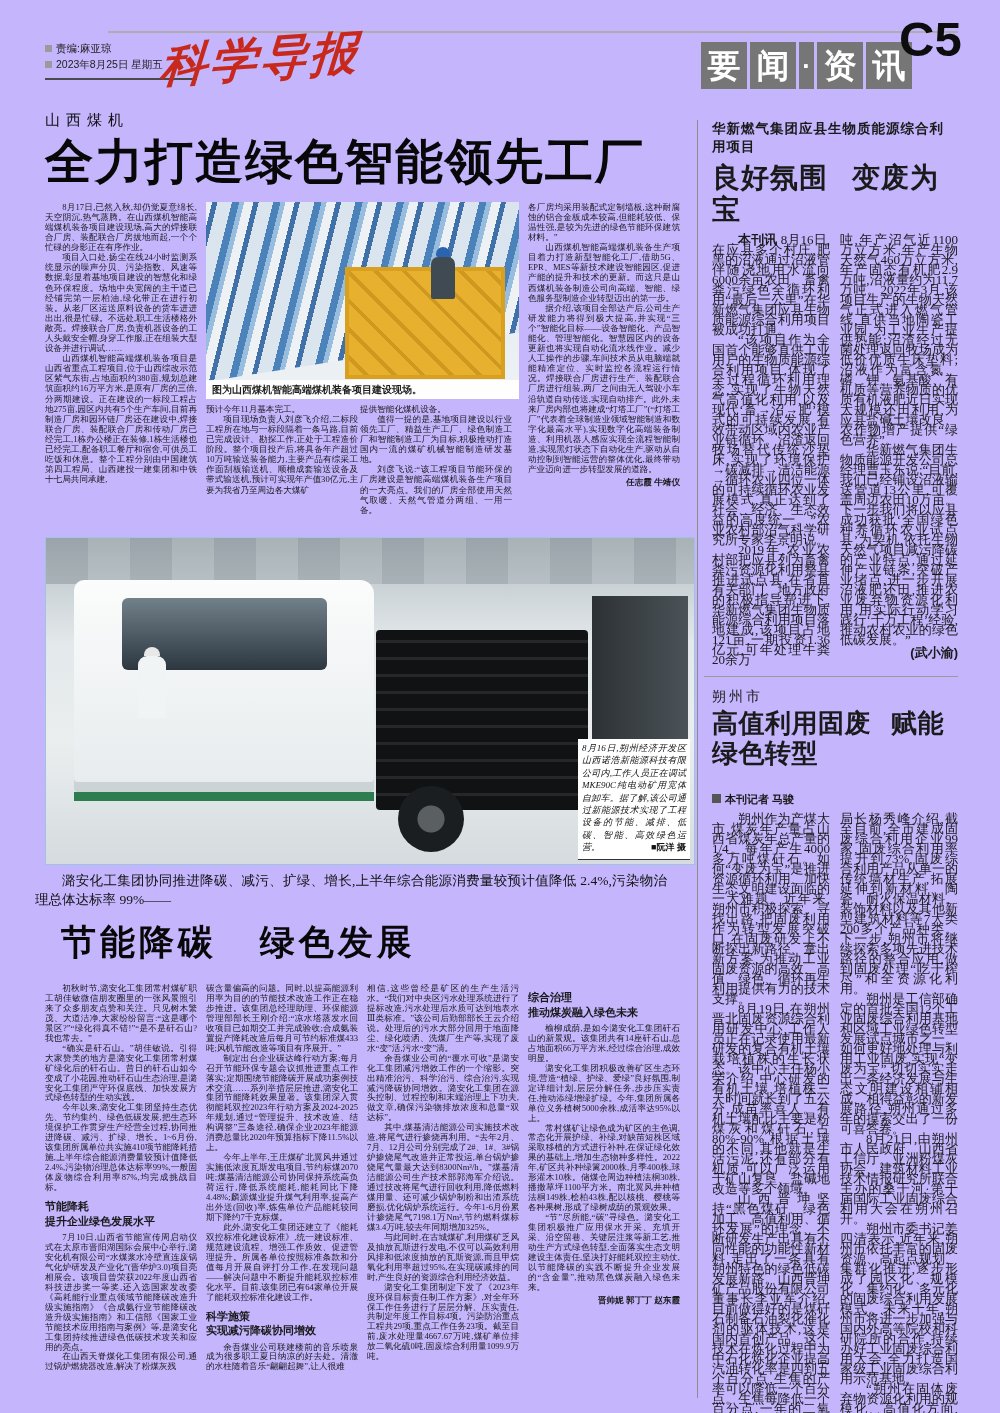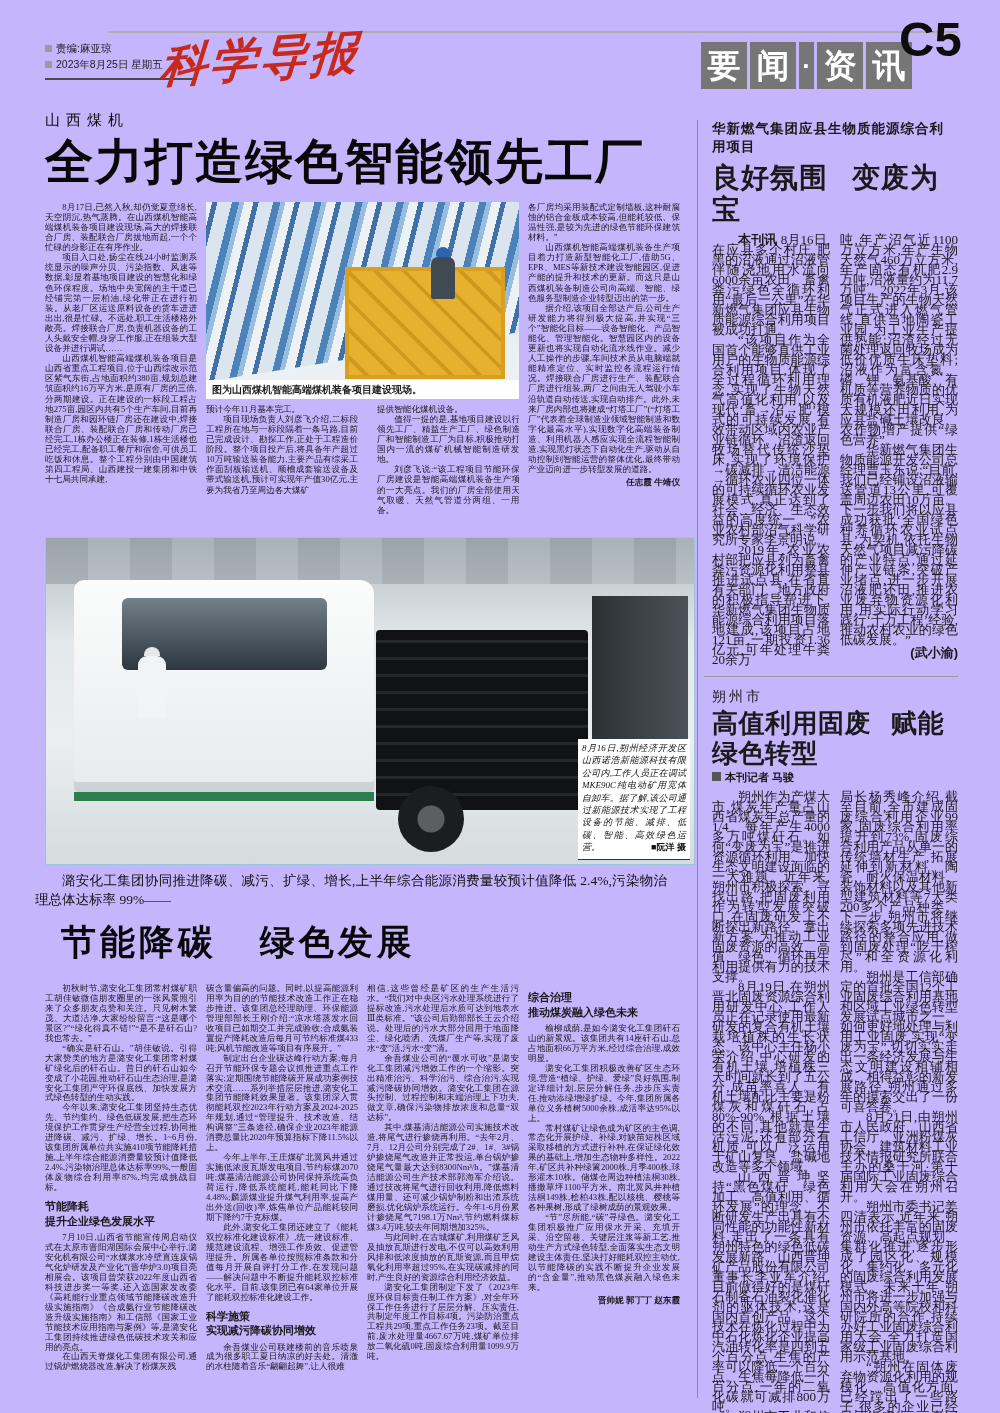--- a/index.html
+++ b/index.html
@@ -24,21 +24,21 @@
   p.noind{text-indent:0;}
   p.byline{text-align:right;text-indent:0;font-family:"Liberation Sans",sans-serif;font-weight:bold;margin-top:3px;}
   h3.subhead{font:bold 11px/14.5px "Liberation Sans",sans-serif;margin:6px 0 5px;white-space:pre-line;text-indent:0;}
   
   .a1{position:absolute;left:45px;top:111px;width:636px;}
   .a1-kicker{font-family:"Liberation Sans",sans-serif;font-size:15px;letter-spacing:6px;color:#111;}
   .a1-title{margin:5px 0 0;font:900 48px/1.12 "Liberation Sans",sans-serif;letter-spacing:2px;color:#080808;}
   .a1-body{margin-top:13px;display:flex;gap:9px;height:338px;overflow:hidden;}
   .a1-body .col{width:152px;flex:none;font-size:8.6px;line-height:10.1px;overflow:hidden;}
   .a1-mid{width:313px;flex:none;}
-  .midcols{display:flex;gap:19px;margin-top:5px;height:134px;overflow:hidden;}
+  .midcols{display:flex;gap:2px;margin-top:5px;height:134px;overflow:hidden;}
   .midcols .col{width:152px;flex:none;font-size:8.6px;line-height:10.1px;overflow:hidden;}
   
   .photo1{position:relative;width:313px;height:197px;margin:0;overflow:hidden;background:linear-gradient(180deg,#dfe7ee,#eef2f5);}
   .pipes{position:absolute;left:-40px;top:-50px;width:440px;height:200px;opacity:.9;transform:rotate(-9deg);
          background:repeating-linear-gradient(113deg,#3b76b4 0 7px,#8fb8dc 7px 12px,#eef2f5 12px 21px,#2e63a0 21px 26px,#d9e4ee 26px 40px);}
   .lift{position:absolute;right:14px;bottom:20px;width:160px;height:112px;
         background:repeating-linear-gradient(45deg,#e7b02e 0 16px,#cf981f 16px 20px);box-shadow:inset 0 0 0 4px #d99f1e;}
   .worker{position:absolute;right:64px;bottom:100px;width:24px;height:42px;background:#3f4a52;border-radius:7px 7px 2px 2px;}
   .worker:before{content:"";position:absolute;left:5px;top:-10px;width:14px;height:10px;border-radius:7px 7px 2px 2px;background:#2a63b0;}
   .photo1-cap{position:absolute;left:0;right:0;bottom:0;background:rgba(255,255,255,.93);
@@ -71,21 +71,21 @@
   .a2-body{position:absolute;left:45px;top:984px;width:636px;height:436px;display:flex;gap:9px;overflow:hidden;}
   .a2-body .col{width:152px;flex:none;font-size:8.6px;line-height:9.95px;overflow:hidden;}
   
   .rail{position:absolute;left:712px;top:120px;width:246px;}
   .a3-kicker{font:bold 13.5px/18px "Liberation Sans",sans-serif;letter-spacing:1px;}
   .a3-title{margin:6px 0 9px;font:bold 28px/1.15 "Liberation Serif",serif;letter-spacing:1px;word-spacing:16px;}
   .rcols{display:flex;gap:10px;}
   .rcol{width:118px;flex:none;font-size:13px;line-height:10px;}
   .rail-hr{height:1px;background:#999;margin:11px 0 9px -8px;width:254px;}
   .a4-kicker{font:14px/20px "Liberation Sans",sans-serif;letter-spacing:3px;}
-  .a4-title{margin:3px 0 0;font:bold 26px/1.15 "Liberation Serif",serif;letter-spacing:0.5px;word-spacing:13px;}
+  .a4-title{margin:3px 0 22px;font:bold 26px/1.15 "Liberation Serif",serif;letter-spacing:0.5px;word-spacing:13px;}
   .a4-byline{font:bold 11px/16px "Liberation Sans",sans-serif;margin-bottom:7px;}
   .a4-byline .sq{width:9px;height:9px;background:#555;}
   
   .photo3{position:relative;width:203px;height:170px;margin:13px 0 7px auto;overflow:hidden;
           background:linear-gradient(180deg,#caced1,#9fa6aa 55%,#b8bdc0);}
   .frame{position:absolute;left:8px;top:12px;width:72px;height:122px;background:linear-gradient(180deg,#7fa7c4,#4e6f88);}
   .tube{position:absolute;right:4px;top:46px;width:152px;height:88px;border-radius:16px;transform:rotate(7deg);
         background:repeating-linear-gradient(90deg,#4e565b 0 5px,#7e888e 5px 10px);}
   .base3{position:absolute;left:0;right:0;bottom:0;height:24px;background:#7e8589;}
   .photo3-cap{width:212px;margin-left:auto;font:italic 8.8px/12.2px "Liberation Serif",serif;text-align:justify;

